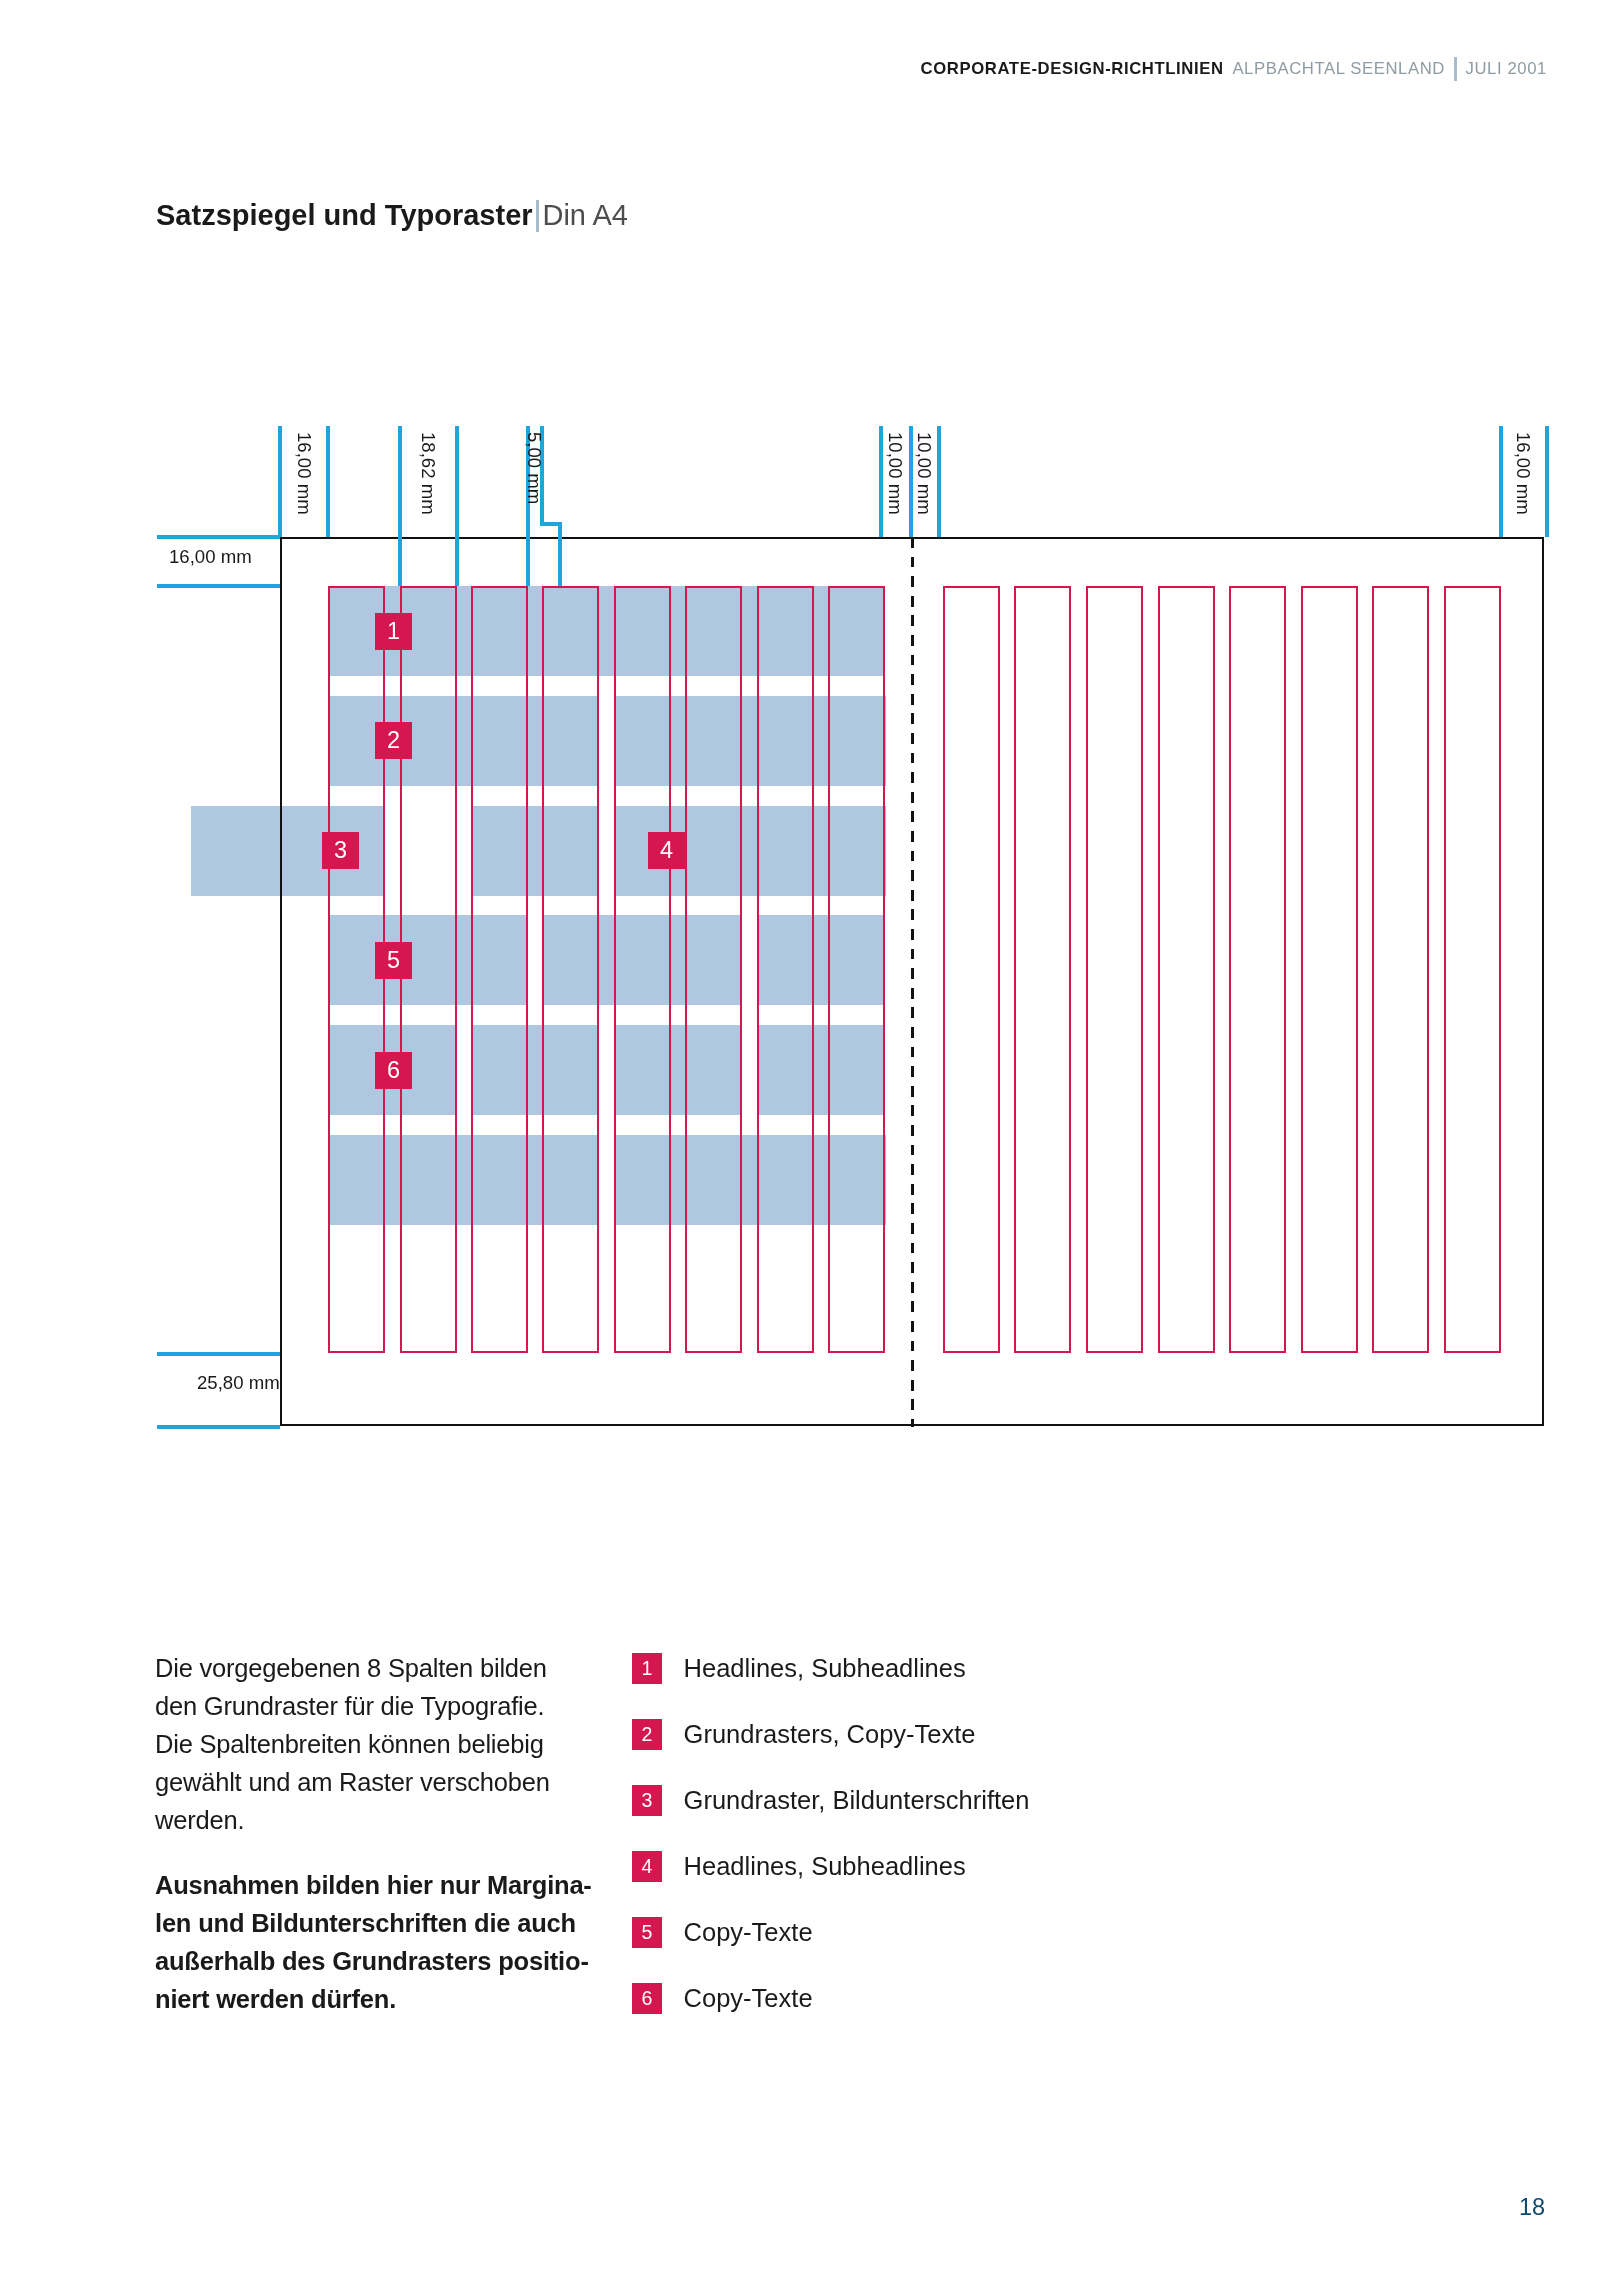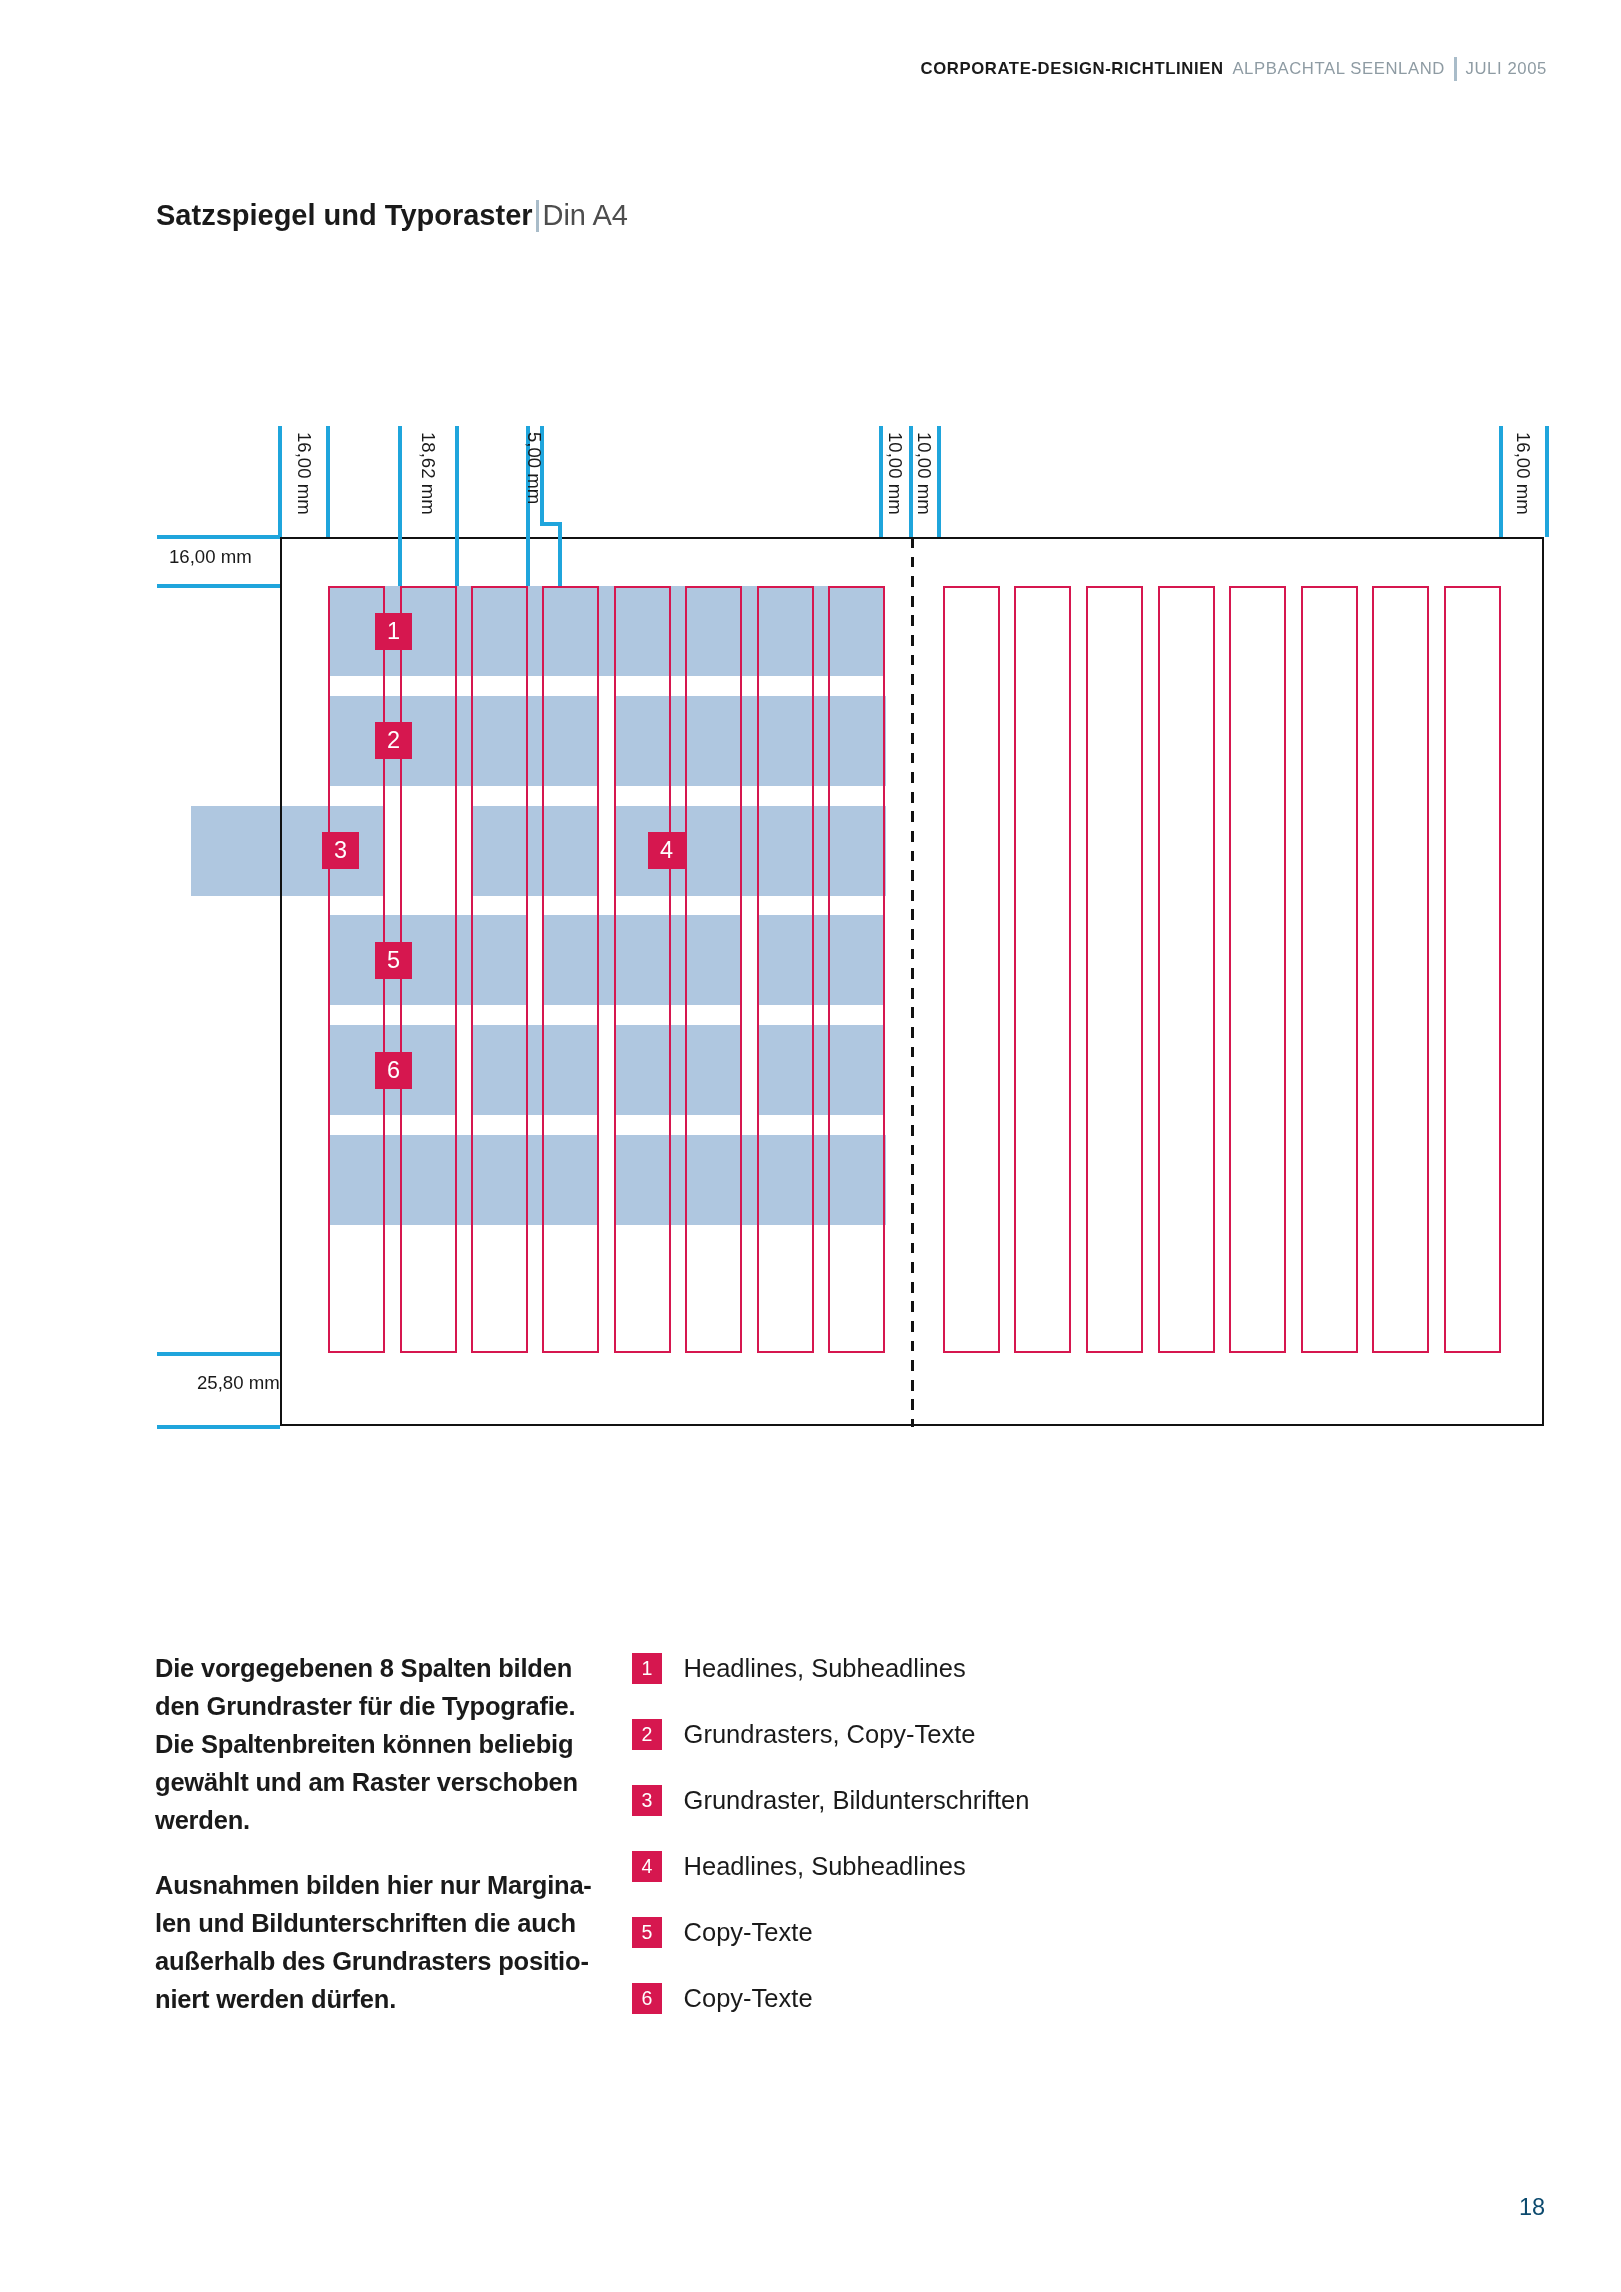--- a/index.html
+++ b/index.html
@@ -20,38 +20,38 @@
   .fold{position:absolute;width:2.9px;background-image:repeating-linear-gradient(to bottom,#111 0 10.8px,transparent 10.8px 19.6px);}
   .blk{position:absolute;background:var(--fill-blue);}
   .col{position:absolute;border:2px solid var(--crimson);box-sizing:border-box;background:transparent;}
   .vline{position:absolute;width:3.9px;background:var(--accent-blue);}
   .hline{position:absolute;height:3.9px;background:var(--accent-blue);}
   .badge{position:absolute;background:var(--crimson);color:#fff;display:flex;align-items:center;justify-content:center;font-size:23.5px;}
   .toplabel{position:absolute;writing-mode:vertical-rl;text-orientation:sideways;font-size:18.6px;color:#1a1a1a;white-space:nowrap;}
   .leftlabel{position:absolute;font-size:18.6px;color:#1a1a1a;white-space:nowrap;}
   
   .copy{position:absolute;left:155px;width:470px;font-size:25.5px;line-height:38px;letter-spacing:-0.2px;white-space:pre-line;color:#1a1a1a;}
-  #para1{top:1649px;font-weight:bold;}
+  #para1{top:1649px;}
   #para2{top:1866px;font-weight:bold;}
   
   #legend{position:absolute;left:632px;top:1653px;display:flex;flex-direction:column;gap:35px;}
   .legend-item{display:flex;align-items:center;gap:21.6px;height:31px;}
   .legend-badge{width:30px;height:31px;background:var(--crimson);color:#fff;display:flex;align-items:center;justify-content:center;font-size:19.6px;flex:0 0 auto;}
   .legend-label{font-size:25.5px;color:#1a1a1a;white-space:nowrap;}
   
   #pagenum{position:absolute;left:1519px;top:2194px;font-size:23.5px;color:#0c4a6e;}
 </style>
 </head>
 <body>
 
 <div id="header">
   <span class="bold">CORPORATE-DESIGN-RICHTLINIEN</span>
   <span class="muted">ALPBACHTAL SEENLAND</span>
   <span class="bar"></span>
-  <span class="muted">JULI 2005</span>
+  <span class="muted">JULI 2001</span>
 </div>
 
 <div id="title">
   <span class="main">Satzspiegel und Typoraster</span>
   <span class="bar"></span>
   <span class="sub">Din A4</span>
 </div>
 
 <div id="diagram">
     <div class="blk" style="left: 328px; top: 586px; width: 557px; height: 90px;"></div>

